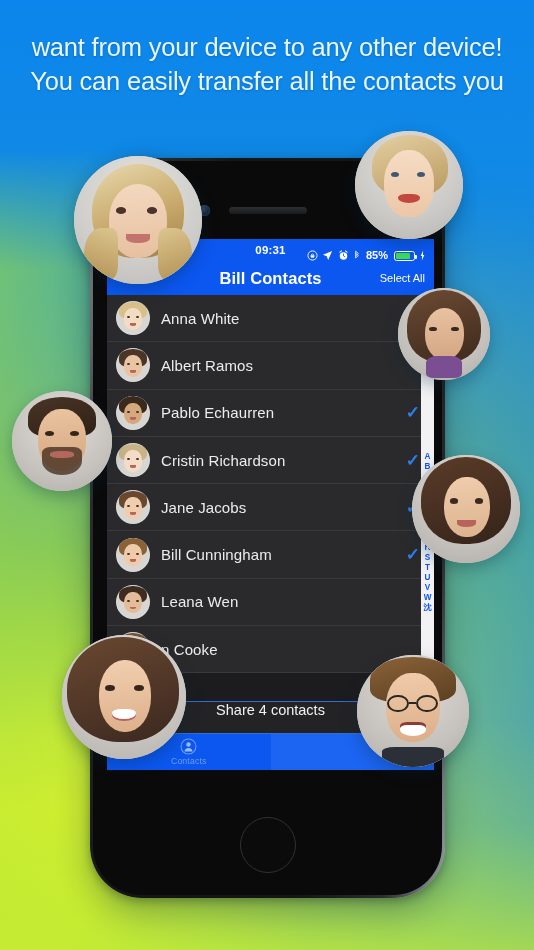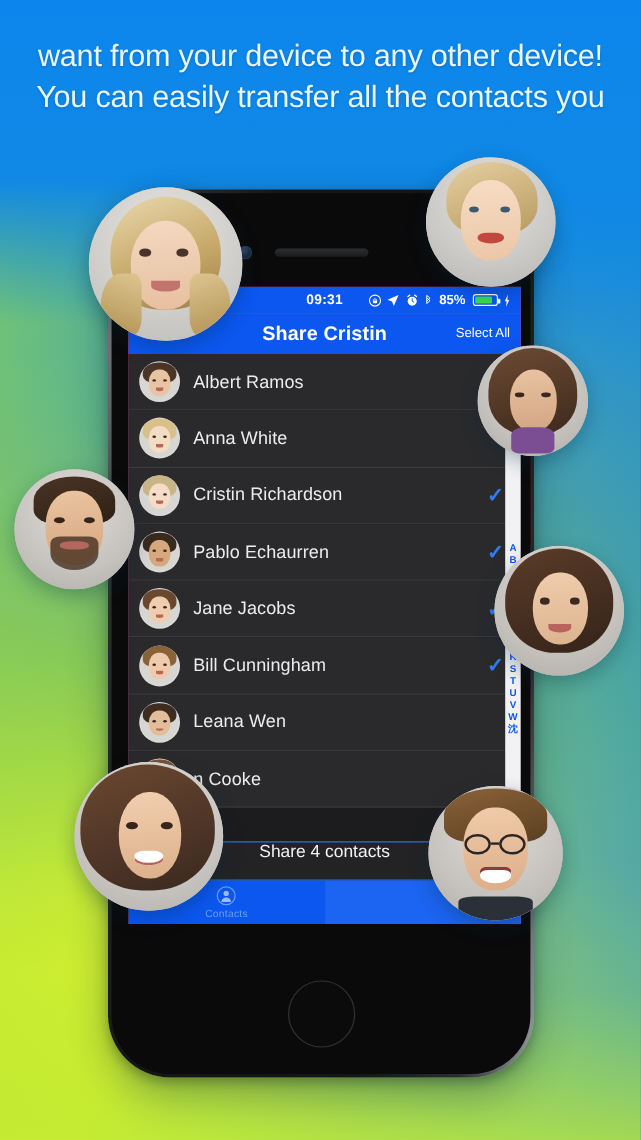--- a/index.html
+++ b/index.html
@@ -68,33 +68,33 @@
   #home-button {
     position:absolute; bottom:22px; left:50%; transform:translateX(-50%);
     width:56px; height:56px; border-radius:50%;
     border:1.6px solid #303234; background:#0b0b0c;
   }
 
   
   #screen {
     position:absolute; left:14px; top:78px;
     width:327px; height:531px;
-    background:#ec4899; overflow:hidden;
+    background:#f9a8d4; overflow:hidden;
   }
 
   
   #statusbar {
     height:22px; background:#0b57f0;
     display:flex; align-items:center; justify-content:center;
     position:relative; color:#fff; font-size:11.5px; font-weight:600;
   }
   #status-time { letter-spacing:0.2px; }
   #status-right {
     position:absolute; right:8px; top:0; height:100%;
-    display:flex; align-items:center; gap:4.5px;
+    display:flex; align-items:flex-end; gap:4.5px;
   }
   .sicon { display:block; }
   #battery-pct { font-size:11px; font-weight:600; margin-right:1px; }
   #battery {
     width:21px; height:10px; border:1.2px solid #fff; border-radius:2.6px;
     position:relative; display:flex; align-items:center; padding:1px;
   }
   #battery:after {
     content:""; position:absolute; right:-3.4px; top:2.6px;
     width:2px; height:4px; background:#fff; border-radius:0 1px 1px 0;
@@ -216,68 +216,68 @@
           <div id="battery">
             <div id="battery-fill"></div>
           </div>
           <svg class="sicon" width="7" height="11" viewBox="0 0 10 24">
             <path d="M6.5 1L1 13h3.2L3.5 23 9 11H5.8z" fill="#fff"></path>
           </svg>
         </div>
       </div>
 
       <div id="navbar">
-        <span id="nav-title">Share Cristin</span>
+        <span id="nav-title">Bill Contacts</span>
         <span id="select-all">Select All</span>
       </div>
 
       <div id="list">
 
         <div class="row">
             <div class="row-avatar">
+              <div style="position:absolute;left:10%;top:2%;width:80%;height:52%;border-radius:50% 50% 34% 34%;background:#d9c08a;"></div>
+              <div style="position:absolute;left:24%;top:20%;width:52%;height:64%;border-radius:46%;background:#f3dcc4;"></div>
+              <div style="position:absolute;left:33%;top:44%;width:9%;height:6%;border-radius:50%;background:#3a2a1e;"></div>
+              <div style="position:absolute;left:58%;top:44%;width:9%;height:6%;border-radius:50%;background:#3a2a1e;"></div>
+              <div style="position:absolute;left:40%;top:64%;width:20%;height:8%;border-radius:0 0 50% 50%;background:#b5675d;"></div>
+            </div>
+            <span class="row-name">Anna White</span>
+            <span class="row-check off">✓</span>
+          </div>
+          <div class="row">
+            <div class="row-avatar">
               <div style="position:absolute;left:10%;top:2%;width:80%;height:52%;border-radius:50% 50% 34% 34%;background:#4a3526;"></div>
               <div style="position:absolute;left:24%;top:20%;width:52%;height:64%;border-radius:46%;background:#e9c4a2;"></div>
               <div style="position:absolute;left:33%;top:44%;width:9%;height:6%;border-radius:50%;background:#3a2a1e;"></div>
               <div style="position:absolute;left:58%;top:44%;width:9%;height:6%;border-radius:50%;background:#3a2a1e;"></div>
               <div style="position:absolute;left:40%;top:64%;width:20%;height:8%;border-radius:0 0 50% 50%;background:#b5675d;"></div>
             </div>
             <span class="row-name">Albert Ramos</span>
             <span class="row-check off">✓</span>
           </div>
           <div class="row">
             <div class="row-avatar">
-              <div style="position:absolute;left:10%;top:2%;width:80%;height:52%;border-radius:50% 50% 34% 34%;background:#d9c08a;"></div>
-              <div style="position:absolute;left:24%;top:20%;width:52%;height:64%;border-radius:46%;background:#f3dcc4;"></div>
-              <div style="position:absolute;left:33%;top:44%;width:9%;height:6%;border-radius:50%;background:#3a2a1e;"></div>
-              <div style="position:absolute;left:58%;top:44%;width:9%;height:6%;border-radius:50%;background:#3a2a1e;"></div>
-              <div style="position:absolute;left:40%;top:64%;width:20%;height:8%;border-radius:0 0 50% 50%;background:#b5675d;"></div>
-            </div>
-            <span class="row-name">Anna White</span>
-            <span class="row-check off">✓</span>
+              <div style="position:absolute;left:10%;top:2%;width:80%;height:52%;border-radius:50% 50% 34% 34%;background:#3a2a1e;"></div>
+              <div style="position:absolute;left:24%;top:20%;width:52%;height:64%;border-radius:46%;background:#d6a87e;"></div>
+              <div style="position:absolute;left:33%;top:44%;width:9%;height:6%;border-radius:50%;background:#3a2a1e;"></div>
+              <div style="position:absolute;left:58%;top:44%;width:9%;height:6%;border-radius:50%;background:#3a2a1e;"></div>
+              <div style="position:absolute;left:40%;top:64%;width:20%;height:8%;border-radius:0 0 50% 50%;background:#b5675d;"></div>
+            </div>
+            <span class="row-name">Pablo Echaurren</span>
+            <span class="row-check">✓</span>
           </div>
           <div class="row">
             <div class="row-avatar">
               <div style="position:absolute;left:10%;top:2%;width:80%;height:52%;border-radius:50% 50% 34% 34%;background:#c9b488;"></div>
               <div style="position:absolute;left:24%;top:20%;width:52%;height:64%;border-radius:46%;background:#f4dcc6;"></div>
               <div style="position:absolute;left:33%;top:44%;width:9%;height:6%;border-radius:50%;background:#3a2a1e;"></div>
               <div style="position:absolute;left:58%;top:44%;width:9%;height:6%;border-radius:50%;background:#3a2a1e;"></div>
               <div style="position:absolute;left:40%;top:64%;width:20%;height:8%;border-radius:0 0 50% 50%;background:#b5675d;"></div>
             </div>
             <span class="row-name">Cristin Richardson</span>
-            <span class="row-check">✓</span>
-          </div>
-          <div class="row">
-            <div class="row-avatar">
-              <div style="position:absolute;left:10%;top:2%;width:80%;height:52%;border-radius:50% 50% 34% 34%;background:#3a2a1e;"></div>
-              <div style="position:absolute;left:24%;top:20%;width:52%;height:64%;border-radius:46%;background:#d6a87e;"></div>
-              <div style="position:absolute;left:33%;top:44%;width:9%;height:6%;border-radius:50%;background:#3a2a1e;"></div>
-              <div style="position:absolute;left:58%;top:44%;width:9%;height:6%;border-radius:50%;background:#3a2a1e;"></div>
-              <div style="position:absolute;left:40%;top:64%;width:20%;height:8%;border-radius:0 0 50% 50%;background:#b5675d;"></div>
-            </div>
-            <span class="row-name">Pablo Echaurren</span>
             <span class="row-check">✓</span>
           </div>
           <div class="row">
             <div class="row-avatar">
               <div style="position:absolute;left:10%;top:2%;width:80%;height:52%;border-radius:50% 50% 34% 34%;background:#6a4830;"></div>
               <div style="position:absolute;left:24%;top:20%;width:52%;height:64%;border-radius:46%;background:#f0cdae;"></div>
               <div style="position:absolute;left:33%;top:44%;width:9%;height:6%;border-radius:50%;background:#3a2a1e;"></div>
               <div style="position:absolute;left:58%;top:44%;width:9%;height:6%;border-radius:50%;background:#3a2a1e;"></div>
               <div style="position:absolute;left:40%;top:64%;width:20%;height:8%;border-radius:0 0 50% 50%;background:#b5675d;"></div>
             </div>

